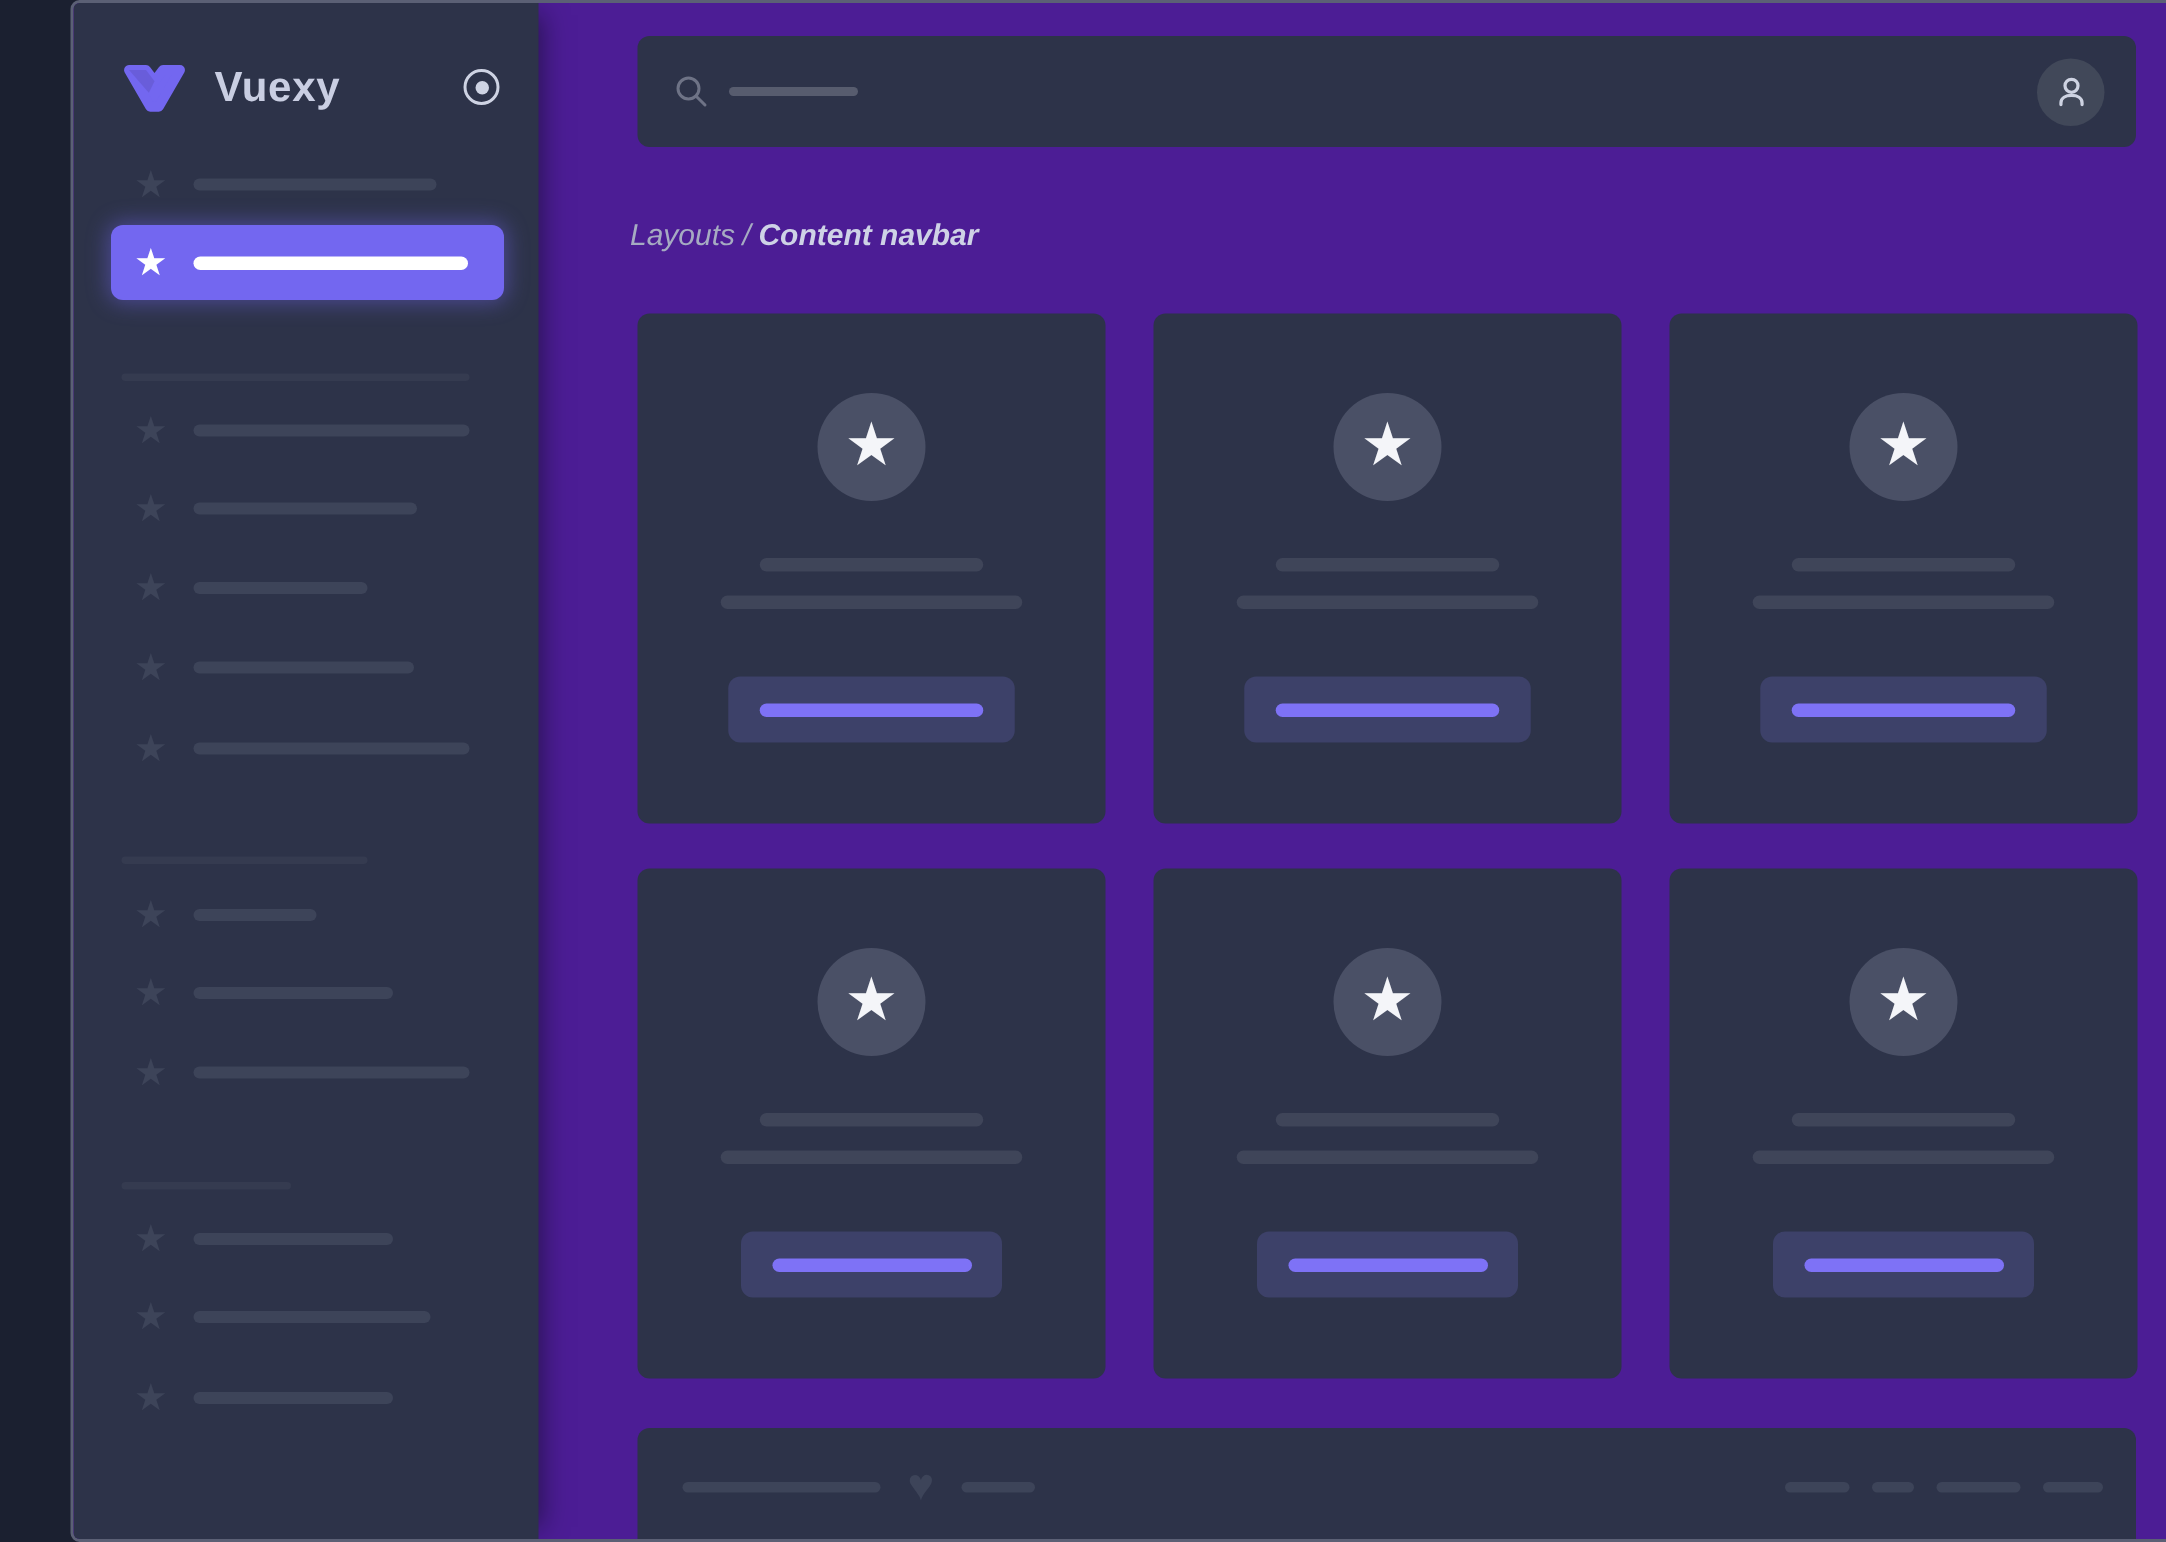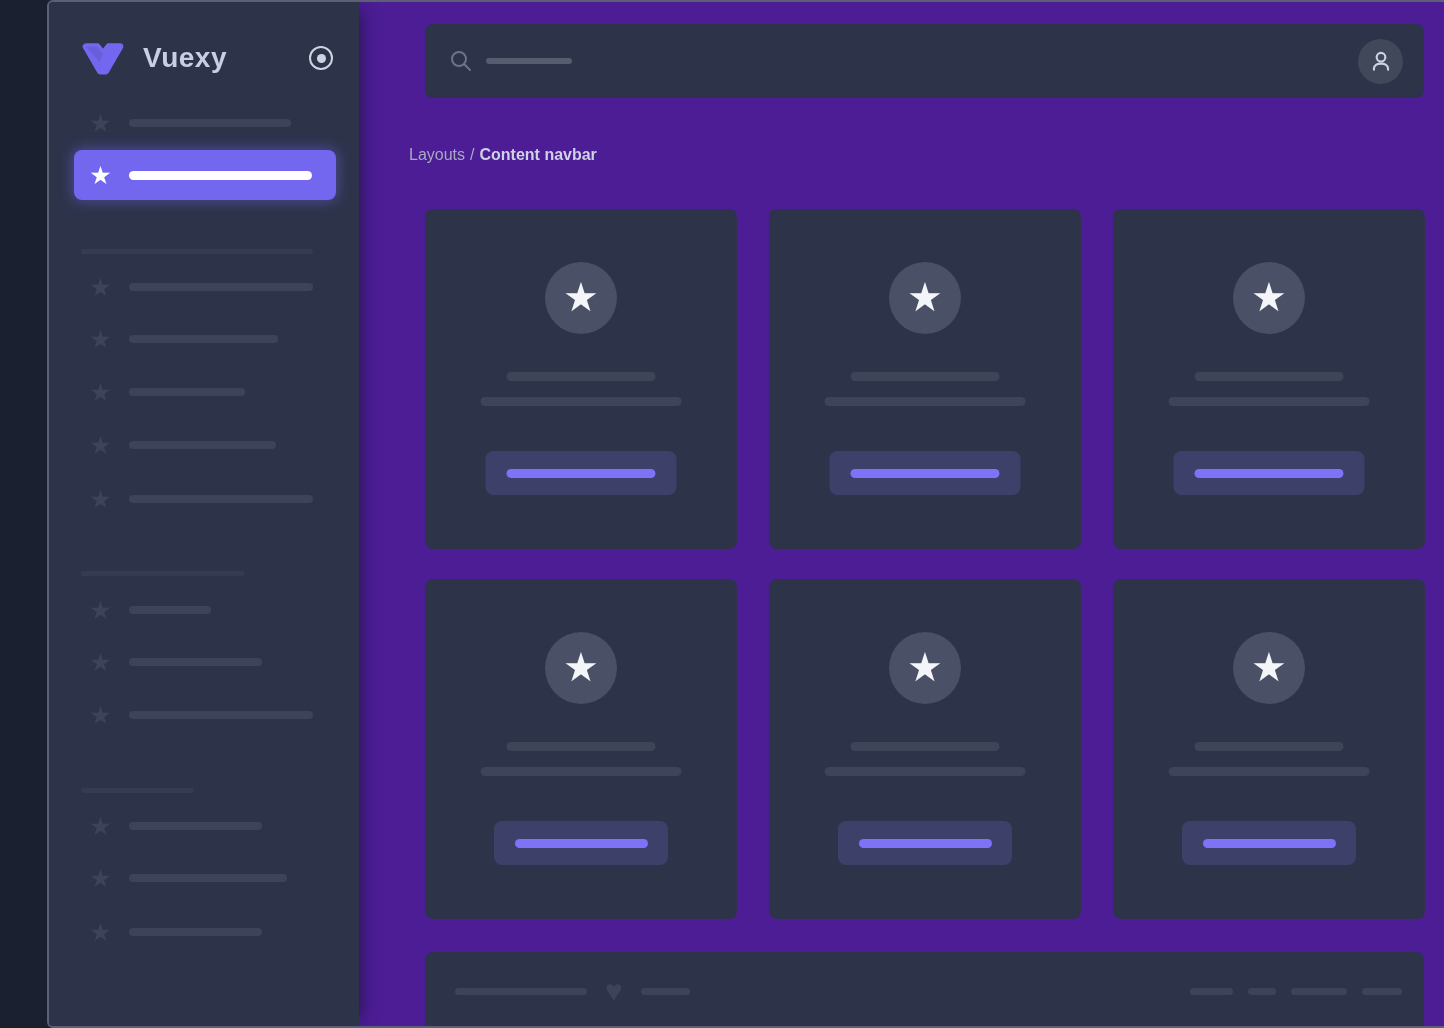--- a/index.html
+++ b/index.html
@@ -75,21 +75,21 @@
   .search-field { display: flex; align-items: center; cursor: text; }
   .search-bar-ph { width: 86px; height: 6px; border-radius: 3px; background: #575c6e; margin-left: 13px; }
   .nav-avatar {
     margin-left: auto;
     width: 45px; height: 45px; border-radius: 50%;
     background: #414859;
     display: flex; align-items: center; justify-content: center;
     cursor: pointer;
   }
 
-  .breadcrumb { position: absolute; left: 50px; top: 144px; font-size: 16px; color: #a6abc2; }
+  .breadcrumb { position: absolute; left: 61px; top: 144px; font-size: 20px; color: #a6abc2; font-style: italic; }
   .breadcrumb .current { color: #ced2e6; font-weight: bold; }
   .breadcrumb .parent { cursor: pointer; }
   .breadcrumb .sep { margin: 0 5px; }
 
   .grid {
     position: absolute; left: 66px; top: 207px;
     display: grid;
     grid-template-columns: repeat(3, 312px);
     grid-auto-rows: 340px;
     column-gap: 32px; row-gap: 30px;

